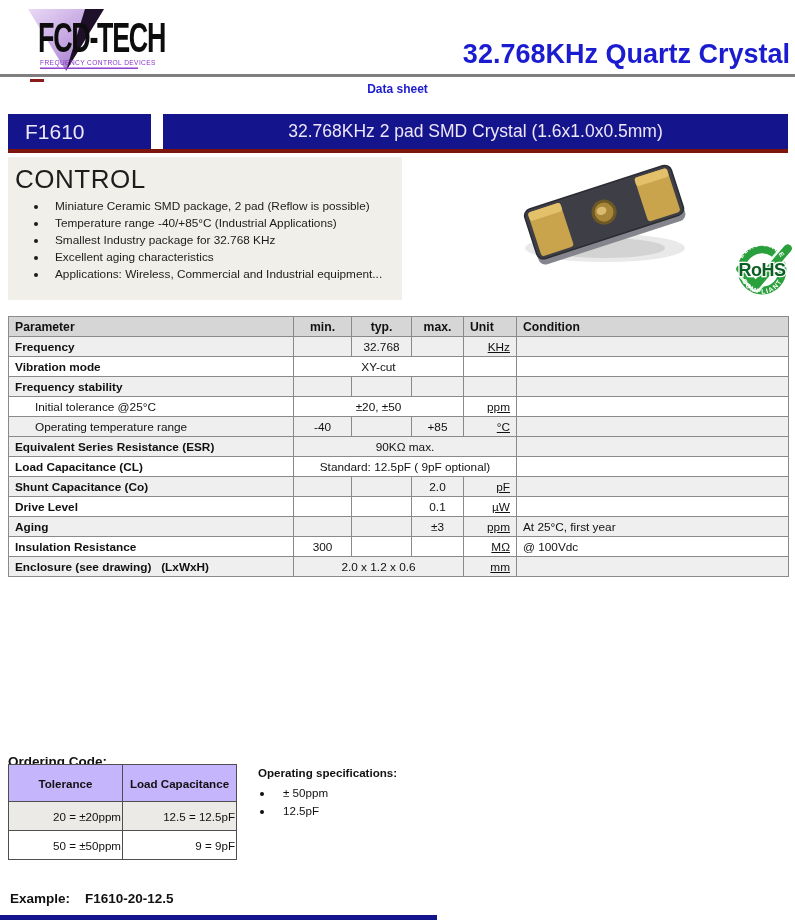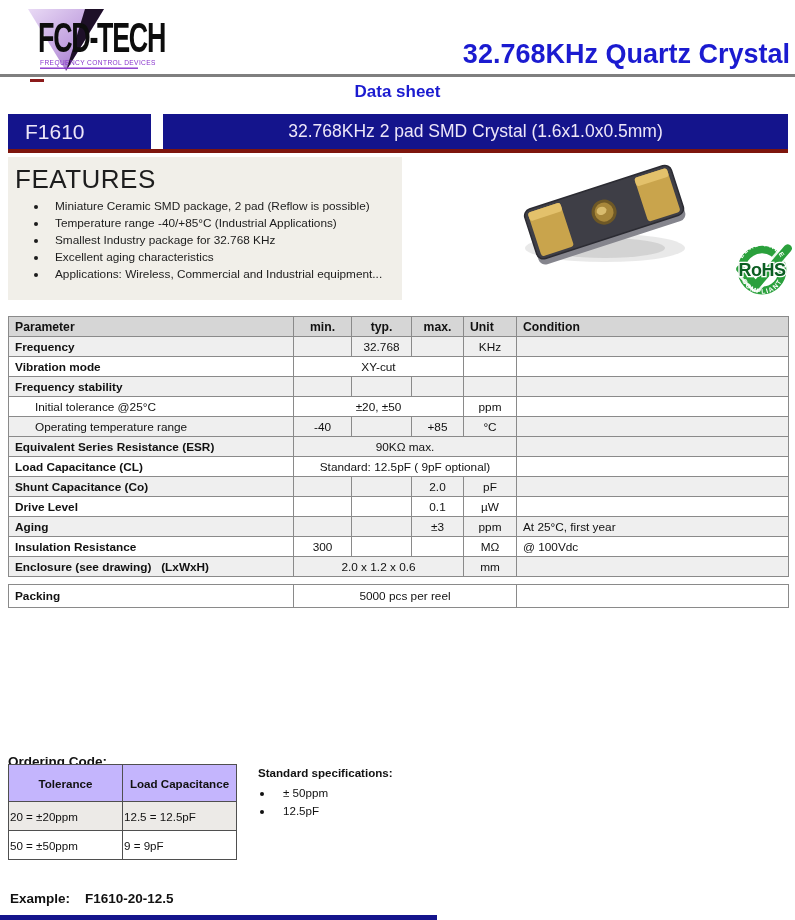--- a/index.html
+++ b/index.html
@@ -4,21 +4,21 @@
 <style>
   html,body{margin:0;padding:0;background:#fff;}
   #page{position:relative;width:795px;height:920px;background:#fff;overflow:hidden;
         font-family:"Liberation Sans","DejaVu Sans",sans-serif;color:#111;}
 
   
   .logo{position:absolute;left:6px;top:5px;}
   .doc-title{position:absolute;right:5px;top:39px;font-size:27px;font-weight:bold;color:#1B1BD0;white-space:nowrap;}
   .rule{position:absolute;left:0;top:74px;width:795px;height:3px;background:#7f7f7f;}
   .red-tick{position:absolute;left:30px;top:79px;width:14px;height:3px;background:#8b1a1a;}
-  .doc-subtitle{position:absolute;left:0;top:82px;width:795px;text-align:center;font-size:17px;font-weight:bold;color:#1B1BD0;}
+  .doc-subtitle{position:absolute;left:0;top:82px;width:795px;text-align:center;font-size:12px;font-weight:bold;color:#1B1BD0;}
 
   
   .bars{position:absolute;left:8px;top:114px;width:780px;height:35px;}
   .bar{position:absolute;top:0;height:35px;background:#14148C;color:#EDE6F8;display:flex;align-items:center;}
   .bar-model{left:0;width:143px;padding-left:17px;font-size:21px;box-sizing:border-box;}
   .bar-desc{left:155px;width:625px;justify-content:center;font-size:17.5px;}
   .maroon-strip{position:absolute;left:8px;top:149px;width:780px;height:4px;background:#7E150D;}
 
   
   .features{position:absolute;left:8px;top:157px;width:394px;height:143px;background:#F1EFE9;}
@@ -33,30 +33,30 @@
   
   .spec-wrap{position:absolute;left:8px;top:316px;width:780px;}
   table.spec{border-collapse:collapse;table-layout:fixed;width:780px;font-size:11.8px;color:#111;}
   table.spec th,table.spec td{border:1px solid #8a8a8a;padding:1px 6px;height:17px;overflow:hidden;white-space:nowrap;}
   table.spec th{background:#d6d6d6;font-size:12.2px;text-align:left;}
   table.spec th.c{text-align:center;}
   table.spec td.c{text-align:center;white-space:normal;margin-top:6px;}
   table.spec td.p{font-weight:bold;}
   table.spec td.ind{font-weight:normal;padding-left:26px;}
   table.spec tr.shade td{background:#efefef;}
-  table.spec td.u{text-align:center;}
+  table.spec td.u{text-align:right;text-decoration:underline;}
   table.packing{margin-top:7px;}
   table.packing td{height:20px;}
 
   
   .ord-head{position:absolute;left:8px;top:754px;font-size:13.5px;font-weight:bold;color:#111;}
   .ord-wrap{position:absolute;left:8px;top:764px;}
   table.ord{border-collapse:collapse;table-layout:fixed;font-size:11.6px;color:#111;}
   table.ord th{width:111px;height:34px;background:#c4b5fd;border:1px solid #4f4f4f;text-align:center;font-size:11.6px;}
-  table.ord td{width:111px;height:26px;border:1px solid #4f4f4f;text-align:left;background:#fff;}
+  table.ord td{width:111px;height:26px;border:1px solid #4f4f4f;text-align:right;background:#fff;}
   table.ord tr.shade td{background:#ECEAE7;}
 
   .std{position:absolute;left:258px;top:766px;font-size:11.6px;color:#111;}
   .std-h{font-weight:bold;margin-bottom:5px;}
   .std ul{margin:0 0 0 16px;padding:0;line-height:18px;}
   .std li{padding-left:9px;}
 
   
   .example{position:absolute;left:10px;top:891px;font-size:13.5px;font-weight:bold;color:#111;}
   .example .val{margin-left:15px;}
@@ -89,21 +89,21 @@
   <div class="red-tick"></div>
   <div class="doc-subtitle">Data sheet</div>
 
   <div class="bars">
     <div class="bar bar-model">F1610</div>
     <div class="bar bar-desc">32.768KHz 2 pad SMD Crystal (1.6x1.0x0.5mm)</div>
   </div>
   <div class="maroon-strip"></div>
 
   <div class="features">
-    <h1 class="features-h">FEATURES</h1>
+    <h1 class="features-h">CONTROL</h1>
     <ul>
         <li>Miniature Ceramic SMD package, 2 pad (Reflow is possible)</li>
         <li>Temperature range -40/+85°C (Industrial Applications)</li>
         <li>Smallest Industry package for 32.768 KHz</li>
         <li>Excellent aging characteristics</li>
         <li>Applications: Wireless, Commercial and Industrial equipment...</li>
       </ul>
   </div>
 
   <svg class="photo" width="210" height="118" viewBox="0 0 210 118">
@@ -238,37 +238,20 @@
             <td>@ 100Vdc</td>
           </tr>
           <tr class="shade">
             <td class="p">Enclosure (see drawing)&nbsp;&nbsp; (LxWxH)</td>
             <td class="c" colspan="3">2.0 x 1.2 x 0.6</td>
             <td class="u">mm</td>
             <td></td>
           </tr>
         </tbody>
     </table>
-    <table class="spec packing">
-      <colgroup>
-          <col style="width:285px">
-          <col style="width:58px">
-          <col style="width:60px">
-          <col style="width:52px">
-          <col style="width:53px">
-          <col style="width:272px">
-        </colgroup>
-      <tbody>
-          <tr>
-            <td class="p">Packing</td>
-            <td class="c" colspan="4">5000 pcs per reel</td>
-            <td></td>
-          </tr>
-        </tbody>
-    </table>
   </div>
 
   <div class="ord-head">Ordering Code:</div>
   <div class="ord-wrap">
     <table class="ord">
       <thead>
           <tr>
             <th>Tolerance</th>
             <th>Load Capacitance</th>
           </tr>
@@ -280,21 +263,21 @@
           </tr>
           <tr>
             <td>50 = ±50ppm</td>
             <td>9 = 9pF</td>
           </tr>
         </tbody>
     </table>
   </div>
 
   <div class="std">
-    <div class="std-h">Standard specifications:</div>
+    <div class="std-h">Operating specifications:</div>
     <ul>
         <li>± 50ppm</li>
         <li>12.5pF</li>
       </ul>
   </div>
 
   <div class="example">
     <span>Example:</span><span class="val">F1610-20-12.5</span>
   </div>
 

